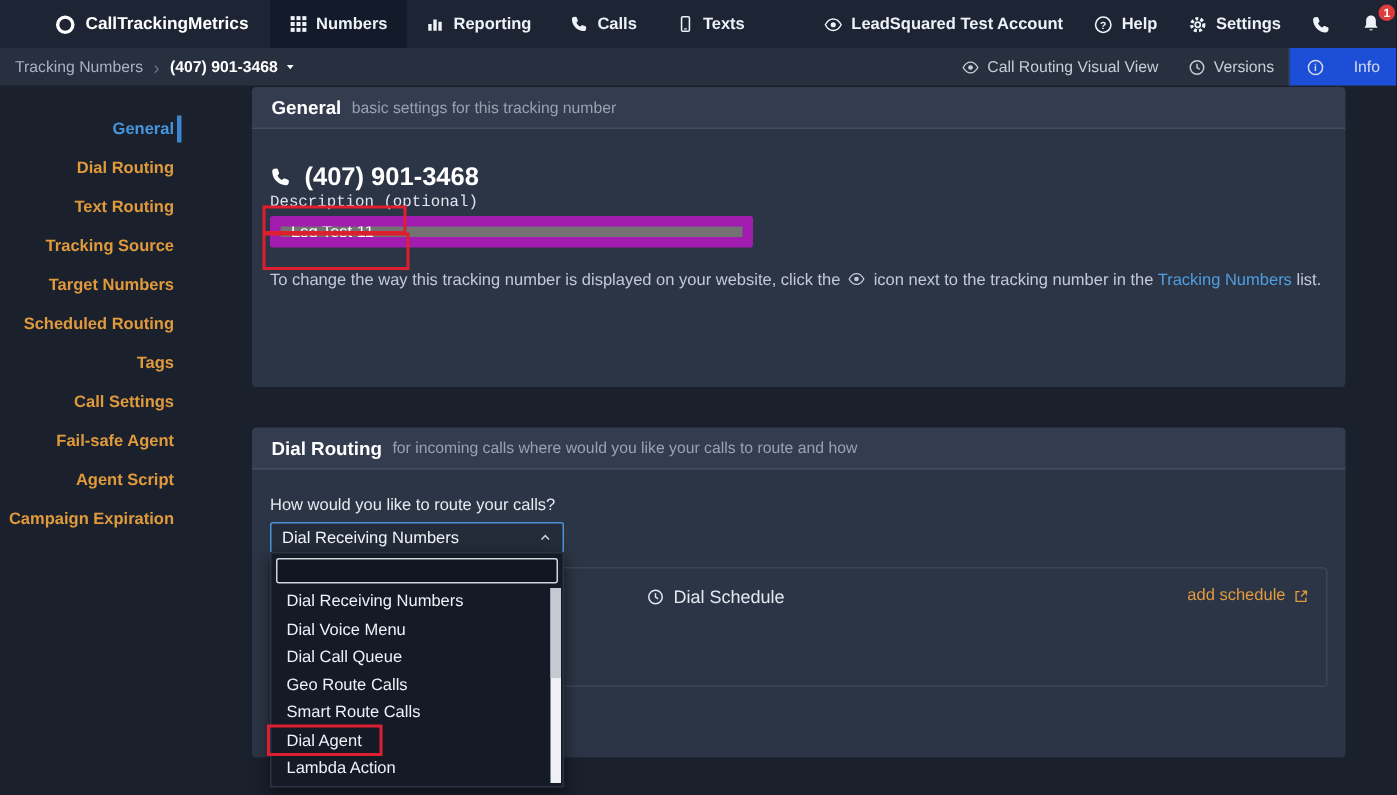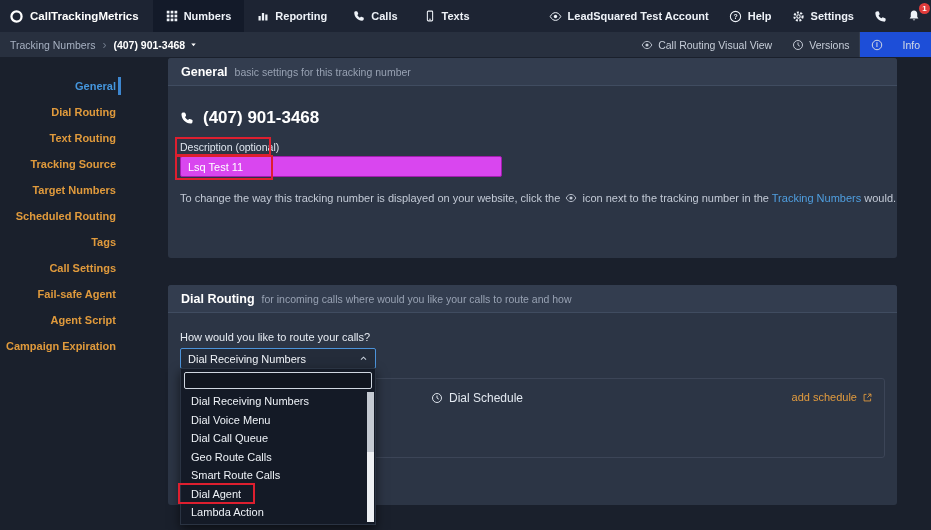--- a/index.html
+++ b/index.html
@@ -1,21 +1,21 @@
 <!DOCTYPE html>
 <html><head>
 <meta charset="utf-8">
 <style>
   * { margin:0; padding:0; box-sizing:border-box; }
   html,body { background:#10141d; font-family:"Liberation Sans", sans-serif; }
   .screen { position:relative; width:931px; height:530px; background:#1a202c; overflow:hidden; color:#e7ecf3; }
 
   
   .topnav { position:absolute; top:0; left:0; right:0; height:32px; background:#1d2433; display:flex; align-items:stretch; }
-  .brand { display:flex; align-items:center; gap:6px; padding:0 14px 0 9px; font-weight:bold; font-size:11.5px; color:#fff; cursor:pointer; }
+  .brand { display:flex; align-items:center; gap:6px; padding:0 14px 0 9px; font-weight:bold; font-size:11.5px; color:#fff; cursor:pointer;margin-left:27px; }
   .nav-group { display:flex; align-items:stretch; }
   .nav-item { display:flex; align-items:center; gap:6px; padding:0 13px; font-size:11px; font-weight:bold; color:#eef2f8; cursor:pointer; white-space:nowrap; }
   .nav-item.active { background:#131a29; }
   .nav-right { margin-left:auto; display:flex; align-items:stretch; }
   .nav-right .nav-item { padding:0 10px; font-weight:bold; }
   .icon { display:inline-flex; align-items:center; justify-content:center; color:inherit; }
   .bell-wrap { position:relative; }
   .badge { position:absolute; top:3px; right:1px; min-width:11px; height:11px; background:#e03b3b; border-radius:6px; font-size:8px; line-height:11px; text-align:center; color:#fff; font-weight:bold; padding:0 2px; }
 
   
@@ -39,22 +39,22 @@
   .content { position:absolute; left:168px; top:57px; width:729px; height:473px; }
   .panel { position:absolute; left:0; width:729px; background:#2c3545; border-radius:3px; overflow:hidden; }
   .panel-general { top:1px; height:200px; }
   .panel-dial { top:228px; height:220px; }
   .panel-header { height:28px; background:#333d4f; border-bottom:1px solid #404c60; display:flex; align-items:center; gap:7px; padding:0 13px; }
   .panel-title { font-size:12.5px; font-weight:bold; color:#fff; }
   .panel-sub { font-size:10.5px; color:#98a2b3; }
   .panel-body { padding:12px; }
 
   .phone-heading { margin-top:10px; display:flex; align-items:center; gap:9px; font-size:17px; font-weight:bold; color:#fff; }
-  .field-label { margin-top:13px; font-size:10.5px; color:#dfe5ee; }
-  .text-input { margin-top:3px; display:block; width:322px; height:21px; background:#d946ef; border:1px solid #a21caf; border-radius:2px; color:#fff; font-size:11px; padding:0 7px; font-family:inherit; }
+  .field-label { margin-top:1px; font-size:10.5px; color:#dfe5ee;font-family:Liberation Mono, monospace; }
+  .text-input { margin-top:3px; display:block; width:322px; height:21px; background:#737373; border:7px solid #a21caf; border-radius:2px; color:#fff; font-size:11px; padding:0 7px; font-family:inherit; }
   .help-text { margin-top:15px; font-size:11px; color:#c3cad6; white-space:nowrap; }
   .help-text .icon { vertical-align:-2px; margin:0 2px; }
   .link { color:#4f9fe0; cursor:pointer; text-decoration:none; }
   .btn-row { margin-top:22px; display:flex; justify-content:space-between; align-items:center; }
   .btn { font-family:inherit; font-size:11px; border-radius:3px; padding:4px 9px; cursor:pointer; }
   .btn-primary { background:#3a76b5; border:1px solid #2e619a; color:#fff; font-weight:bold; }
   .btn-outline { background:transparent; border:1px solid #a5762f; color:#dc9e48; }
 
   .route-label { margin-top:6px; font-size:11px; color:#e6ebf2; }
   .select { margin-top:5px; width:196px; height:21px; background:#242c3a; border:1px solid #4c93da; border-radius:2px; display:flex; align-items:center; justify-content:space-between; padding:0 7px; font-size:11px; color:#f2f5f9; cursor:pointer; }
@@ -268,21 +268,21 @@
         <p class="help-text">
           <span>To change the way this tracking number is displayed on your website, click the</span>
           <span class="icon">
             <svg width="12" height="12" viewBox="0 0 16 16">
                 <path d="M1.5 8 C3.2 4.8 5.5 3.2 8 3.2 C10.5 3.2 12.8 4.8 14.5 8 C12.8 11.2 10.5 12.8 8 12.8 C5.5 12.8 3.2 11.2 1.5 8 Z" fill="none" stroke="#c3cad6" stroke-width="1.2"></path>
                 <circle cx="8" cy="8" r="2.1" fill="#c3cad6"></circle>
               </svg>
           </span>
           <span>icon next to the tracking number in the</span>
           <a class="link">Tracking Numbers</a>
-          <span>would.</span>
+          <span>list.</span>
         </p>
       </div>
     </section>
 
     <section class="panel panel-dial">
       <div class="panel-header">
         <span class="panel-title">Dial Routing</span>
         <span class="panel-sub">for incoming calls where would you like your calls to route and how</span>
       </div>
       <div class="panel-body">

